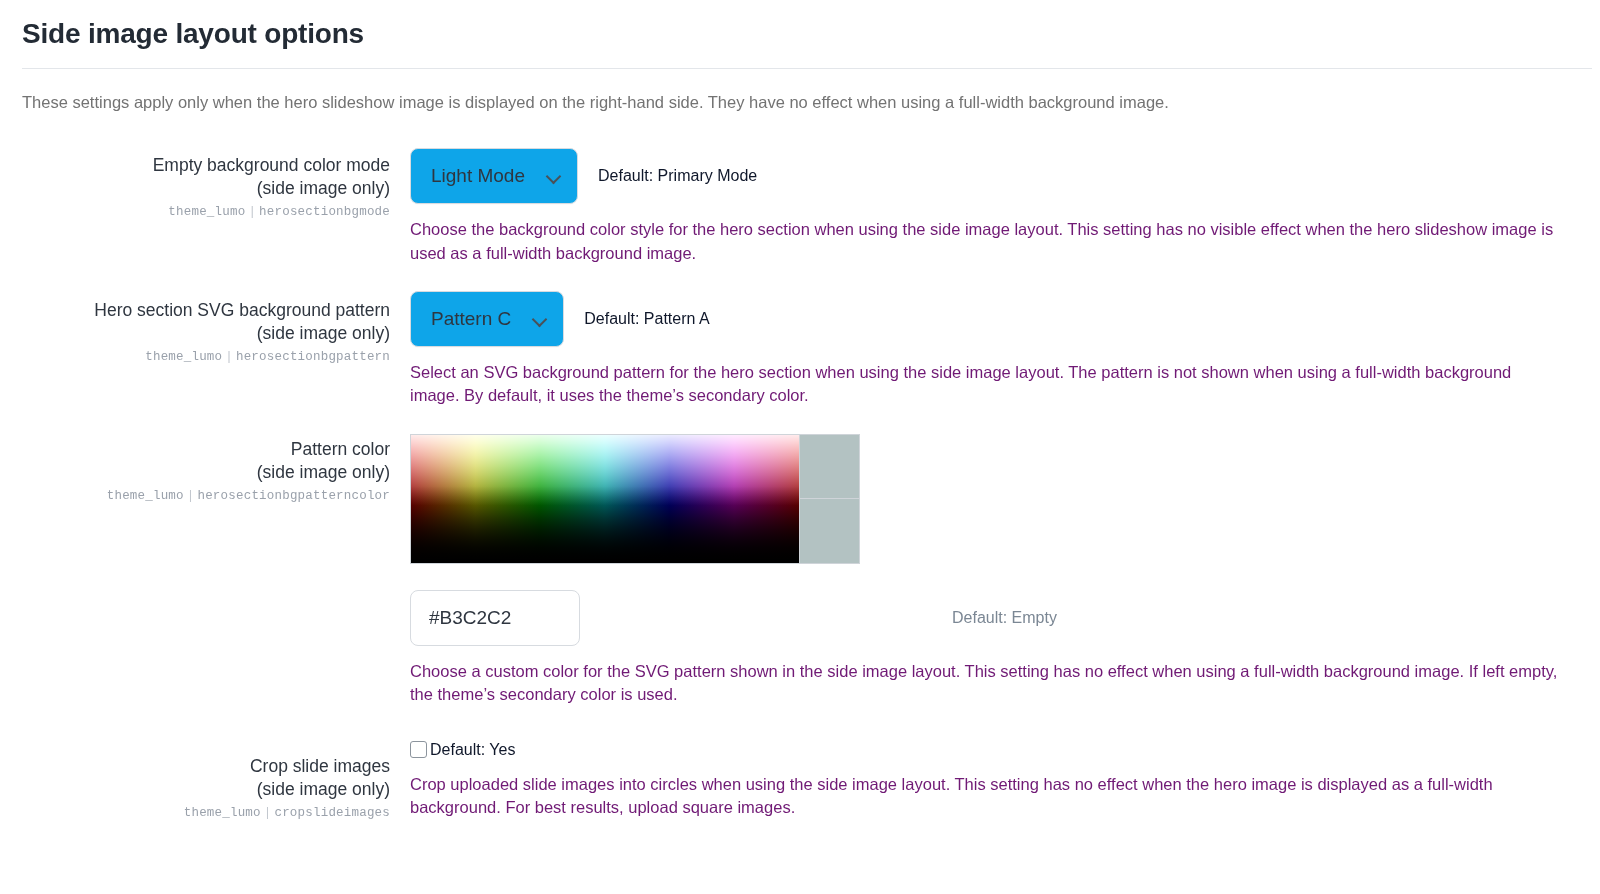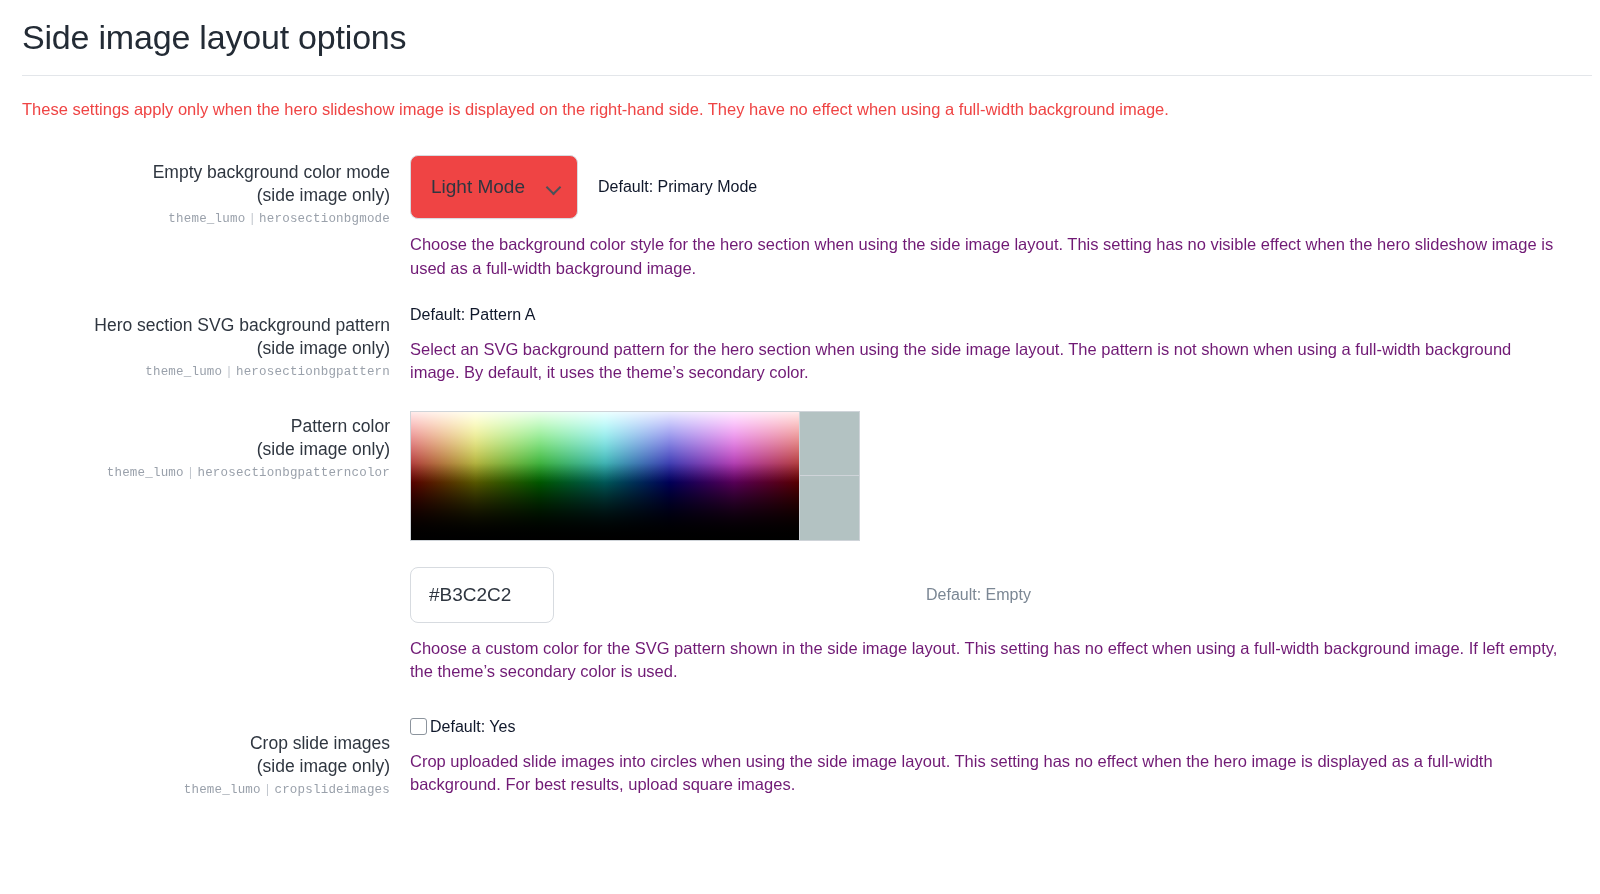--- a/index.html
+++ b/index.html
@@ -12,35 +12,35 @@
   }
   body {
     width: 1600px;
     height: 894px;
     overflow: hidden;
   }
   .page {
     padding: 18px 22px 0 22px;
   }
   .page-title {
-    font-size: 34px;
-    font-weight: normal;
+    font-size: 28px;
+    font-weight: bold;
     color: #232b35;
     letter-spacing: -0.2px;
     margin: 0 0 18px 0;
   }
   .divider {
     height: 1px;
     background: #e3e6ea;
     width: 1570px;
     margin: 0 0 0 0;
   }
   .intro {
     font-size: 16.5px;
-    color: #ef4444;
+    color: #737373;
     margin: 22px 0 0 0;
     line-height: 1.4;
   }
   .settings {
     margin-top: 34px;
   }
   .row {
     display: flex;
     align-items: flex-start;
     margin-bottom: 26px;
@@ -70,22 +70,22 @@
     padding-left: 0;
   }
   .control-line {
     display: flex;
     align-items: center;
     gap: 20px;
   }
   .select-box {
     border: 1px solid #d7dbe0;
     border-radius: 8px;
-    background: #ef4444;
-    height: 64px;
+    background: #0ea5e9;
+    height: 56px;
     display: inline-flex;
     align-items: center;
     padding: 0 16px 0 20px;
     font-size: 19px;
     color: #2f3640;
     cursor: pointer;
     min-width: 120px;
     box-shadow: 0 1px 1px rgba(0,0,0,0.02);
   }
   .select-box .value { margin-right: 22px; }
@@ -158,21 +158,21 @@
     border-left: none;
   }
   .swatch.bottom { border-top: none; }
   .hex-row {
     display: flex;
     align-items: center;
     margin-top: 26px;
     gap: 0;
   }
   .hex-input {
-    width: 144px;
+    width: 170px;
     height: 56px;
     border: 1px solid #d7dbe0;
     border-radius: 8px;
     background: #fff;
     font-size: 19px;
     color: #2f3640;
     padding: 0 18px;
     font-family: "Liberation Sans", sans-serif;
     outline: none;
   }
@@ -238,20 +238,24 @@
         <div class="label-main">
           <div>Hero section SVG background pattern</div>
           <div>(side image only)</div>
         </div>
         <div class="label-code">
           <span>theme_lumo</span><span class="sep">|</span><span>herosectionbgpattern</span>
         </div>
       </div>
       <div class="control-col">
         <div class="control-line">
+          <div class="select-box">
+            <span class="value">Pattern C</span>
+            <span class="chev"></span>
+          </div>
           <span class="default-note">Default: Pattern A</span>
         </div>
         <div class="desc">Select an SVG background pattern for the hero section when using the side image layout. The pattern is not shown when using a full-width background image. By default, it uses the theme’s secondary color.</div>
       </div>
     </div>
 
     <div class="row row-color">
       <div class="label-col">
         <div class="label-main">
           <div>Pattern color</div>

